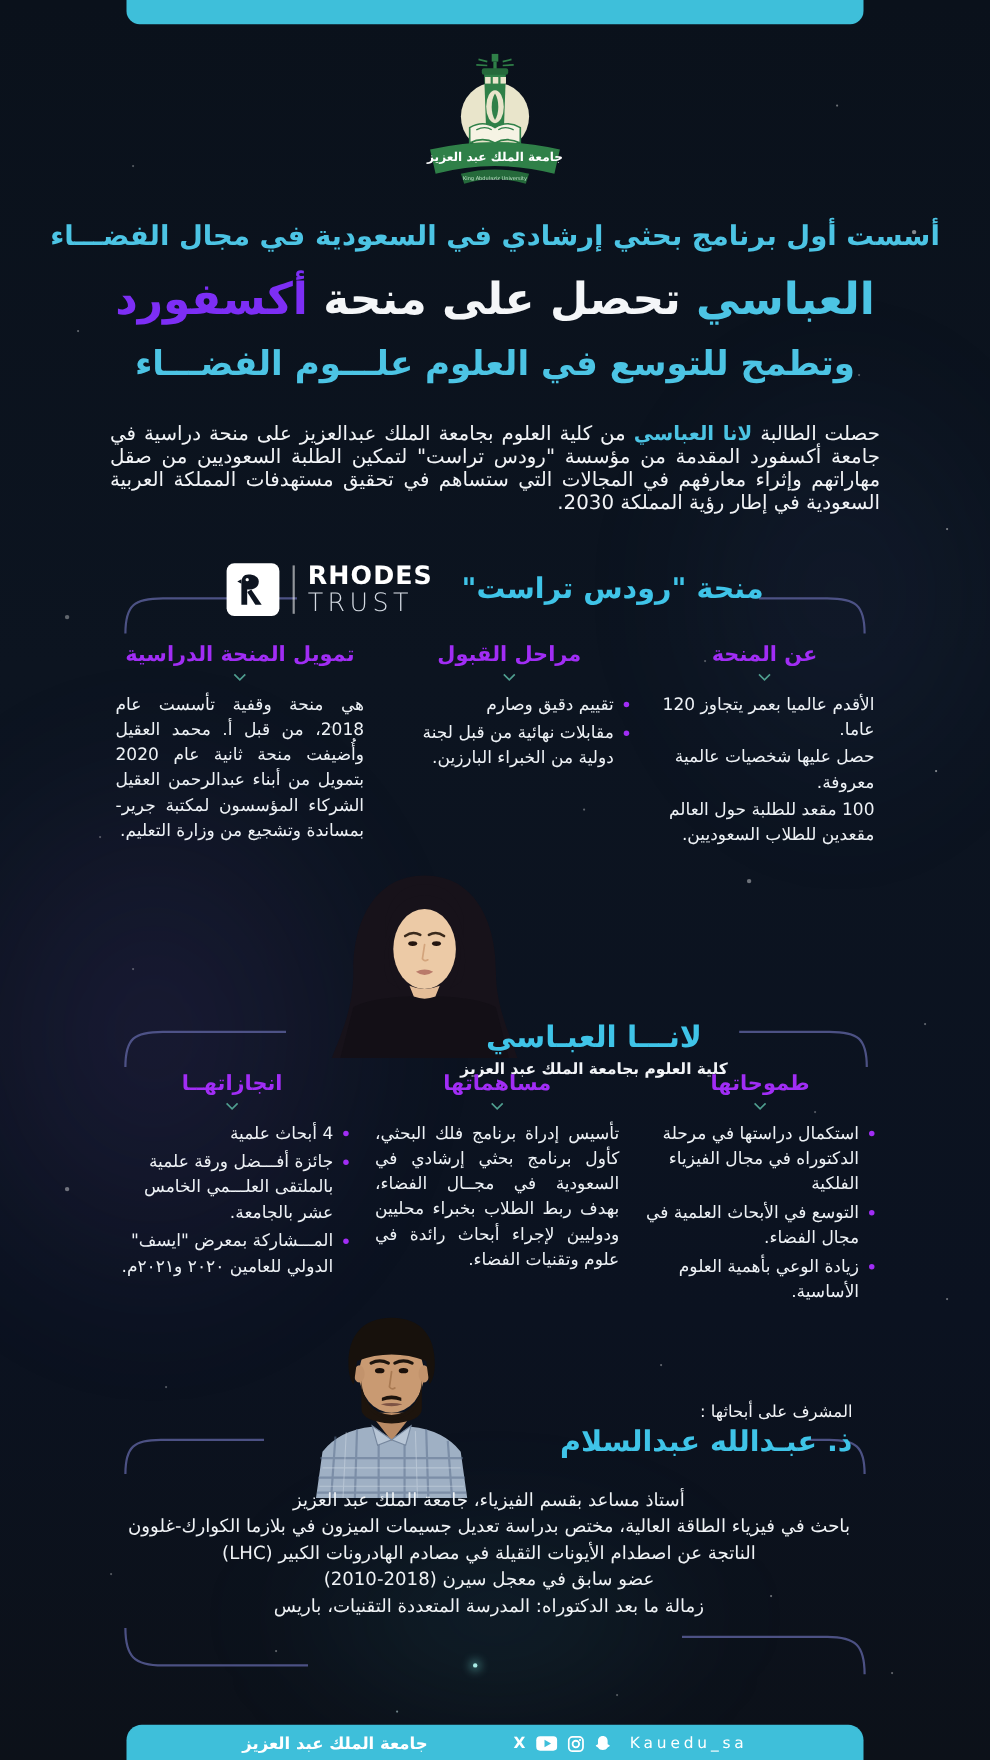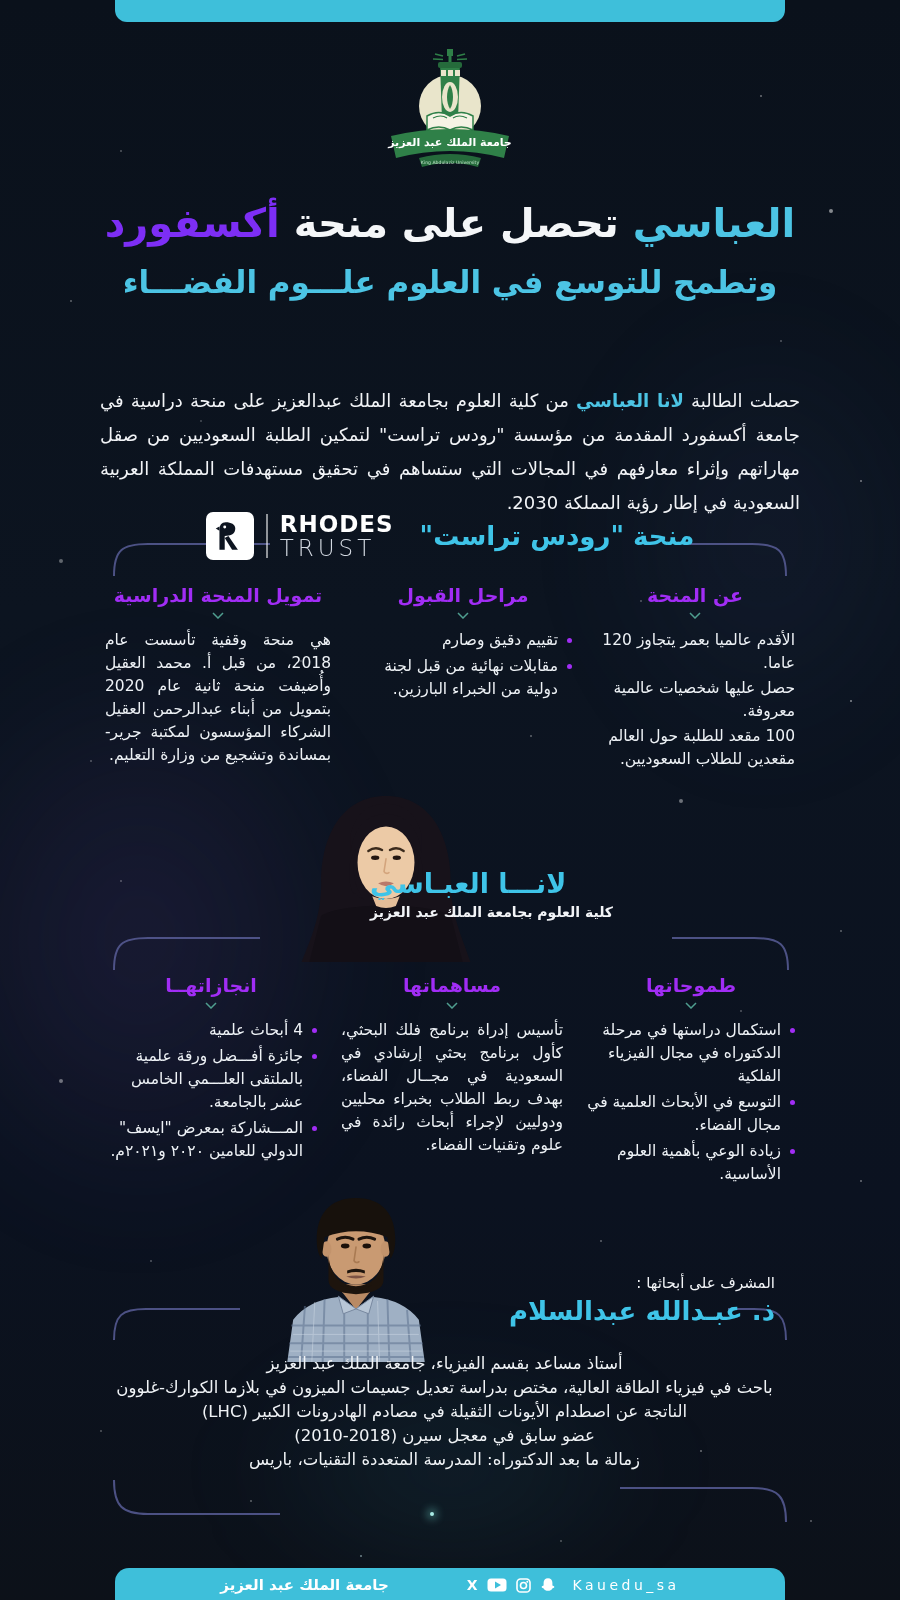--- a/index.html
+++ b/index.html
@@ -39,21 +39,21 @@
   
   .kau{position:absolute;left:385px;top:46px;width:130px;height:128px;}
   
   .headline{position:absolute;left:0;right:0;top:200px;text-align:center;direction:rtl;}
   .h1{font-size:25px;font-weight:700;color:#4cc4e4;margin-bottom:20px;}
   .h2{font-size:40px;font-weight:700;margin-bottom:18px;letter-spacing:-.5px;}
   .h2 .cyan{color:#4cc4e4;text-align:right;} .h2 .white{color:#f4f6f8;} .h2 .purple{color:#7d2ef5;}
   .h3{font-size:31px;font-weight:700;color:#4cc4e4;}
   
   .intro{position:absolute;left:100px;width:700px;top:384px;direction:rtl;text-align:justify;text-align-last:right;
-    font-size:18px;line-height:34px;color:#f2f4f7;margin:0;}
+    font-size:18px;line-height:21px;color:#f2f4f7;margin:0;}
   .intro .cyan{color:#4cc4e4;font-weight:700;}
   
   .sec-row{position:absolute;left:0;right:0;display:flex;align-items:center;justify-content:center;}
   .rhodes-row{top:512px;gap:26px;direction:rtl;}
   .sec-title{font-size:26px;font-weight:700;color:#3fc4e8;}
   .rlogo{display:flex;direction:ltr;align-items:center;gap:12px;}
   .rlogo-mark{width:48px;height:48px;background:#fff;border-radius:7px;display:flex;align-items:center;justify-content:center;}
   .rlogo-sep{width:2px;height:44px;background:rgba(255,255,255,.55);}
   .rlogo-name{font-size:23px;font-weight:700;color:#fff;letter-spacing:1px;line-height:24px;}
   .rlogo-type{font-size:23px;font-weight:300;color:#d4dae2;letter-spacing:4px;line-height:24px;}
@@ -68,21 +68,21 @@
   .chev{display:block;margin:6px auto 10px auto;}
   .col-p{margin:0 0 2px 0;font-size:15.5px;line-height:23px;color:#eef2f6;text-align:right;}
   .col-p.just{text-align:justify;text-align-last:right;}
   .blist{margin:0;padding:0;list-style:none;}
   .blist li{display:flex;font-size:15.5px;line-height:23px;color:#eef2f6;text-align:right;margin-bottom:3px;}
   .blist .dot{flex:0 0 auto;width:5px;height:5px;border-radius:50%;background:#a12df5;margin-top:9px;margin-left:9px;}
   
   .photo{position:absolute;width:216px;height:172px;}
   .photo-lana{left:278px;top:790px;}
   .photo-sup{left:248px;top:1190px;}
-  .lana-name-block{position:absolute;left:370px;width:340px;top:868px;text-align:left;direction:rtl;}
+  .lana-name-block{position:absolute;left:370px;width:340px;top:928px;text-align:center;direction:rtl;}
   .lana-name{font-size:27px;font-weight:700;color:#3fc4e8;margin:0;}
   .lana-sub{font-size:14px;font-weight:700;color:#f2f4f7;margin-top:5px;}
   .sup-block{position:absolute;left:420px;right:125px;top:1274px;direction:rtl;}
   .sup-label{font-size:15px;color:#f2f4f7;margin:0;}
   .sup-name{font-size:26px;font-weight:700;color:#3fc4e8;margin-top:4px;}
   .bio{position:absolute;left:112px;right:123px;top:1352px;direction:rtl;text-align:center;}
   .bio div{font-size:16.5px;line-height:24px;color:#f0f3f6;}
 </style>
 </head>
 <body>
@@ -117,20 +117,21 @@
     <path d="M42,70 Q54,63 65,70 Q76,63 88,70 L88,84 Q76,78 65,84 Q54,78 42,84 Z" fill="#f6f3e4" stroke="#2f8048" stroke-width="1.5"></path>
     <path d="M48,72 Q56,68 62,72 M68,72 Q74,68 82,72" stroke="#2f8048" stroke-width="1.2" fill="none"></path>
 
     <path d="M6,90 Q65,76 124,90 L119,112 Q65,98 11,112 Z" fill="#2f8048"></path>
     <text x="65" y="100" text-anchor="middle" font-size="11" font-weight="700" fill="#ffffff">جامعة الملك عبد العزيز</text>
     <path d="M34,112 Q65,104 96,112 L93,121 Q65,113 37,121 Z" fill="#256a3b"></path>
     <text x="65" y="118" text-anchor="middle" font-size="4.6" fill="#bfe3c9">King Abdulaziz University</text>
   </svg>
 
   <header class="headline">
+    <div class="h1">أسست أول برنامج بحثي إرشادي في السعودية في مجال الفضـــاء</div>
     <div class="h2"><span class="cyan">العباسي</span><span class="white"> تحصل على منحة </span><span class="purple">أكسفورد</span></div>
     <div class="h3">وتطمح للتوسع في العلوم علـــوم الفضـــاء</div>
   </header>
 
   <p class="intro"><span>حصلت الطالبة </span><span class="cyan">لانا العباسي</span><span> من كلية العلوم بجامعة الملك عبدالعزيز على منحة دراسية في جامعة أكسفورد المقدمة من مؤسسة "رودس تراست" لتمكين الطلبة السعوديين من صقل مهاراتهم وإثراء معارفهم في المجالات التي ستساهم في تحقيق مستهدفات المملكة العربية السعودية في إطار رؤية المملكة 2030.</span></p>
 
   <svg class="deco" style="left:112px;top:536px;" width="160" height="42" viewBox="0 0 160 42">
       <path d="M2,40 C2,14 10,8 36,8 L158,8"></path>
     </svg>
   <svg class="deco" style="right:112px;top:536px;" width="100" height="42" viewBox="0 0 100 42">

